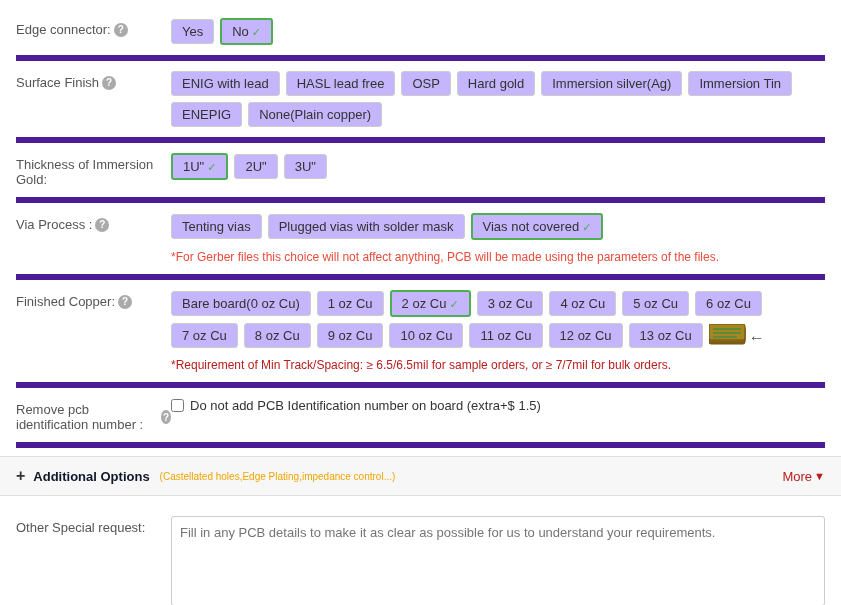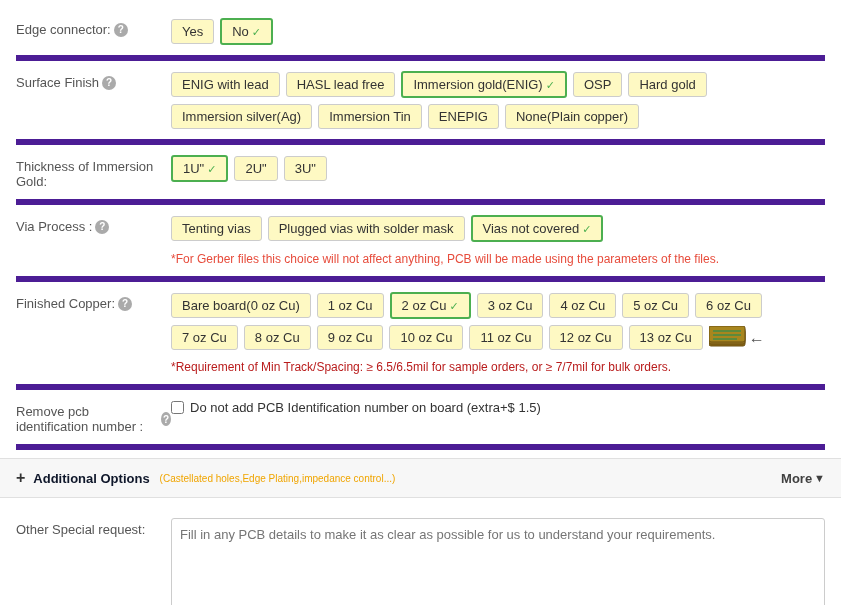--- a/index.html
+++ b/index.html
@@ -47,21 +47,21 @@
       flex: 1;
       display: flex;
       flex-wrap: wrap;
       gap: 6px;
       align-items: center;
     }
     .btn {
       padding: 4px 10px;
       border: 1px solid #ccc;
       border-radius: 3px;
-      background: #fef9c3;
+      background: #c4b5fd;
       cursor: pointer;
       font-size: 13px;
       color: #333;
       white-space: nowrap;
     }
     .btn.selected {
       border: 2px solid #4caf50;
       color: #333;
       position: relative;
     }
@@ -98,29 +98,28 @@
       display: flex;
       align-items: center;
       justify-content: space-between;
     }
     .additional-left {
       display: flex;
       align-items: center;
       gap: 6px;
     }
     .more-btn {
-      color: #404040;
+      color: #b91c1c;
       font-size: 13px;
       cursor: pointer;
       display: flex;
       align-items: center;
       gap: 2px;
       border: none;
       background: none;
-      font-weight: bold;
     }
     .special-request-row {
       display: flex;
       align-items: flex-start;
       padding: 12px 0 8px 0;
     }
     .special-label {
       width: 155px;
       min-width: 155px;
       color: #555;
@@ -162,21 +161,20 @@
   </div>
 
   <div class="row">
     <div class="label-col">
       <span>Surface Finish</span>
       <span class="help-icon">?</span>
     </div>
     <div class="options-col">
       <button class="btn">ENIG with lead</button>
       <button class="btn">HASL lead free</button>
-      <button class="btn selected">Immersion gold(ENIG)</button>
       <button class="btn">OSP</button>
       <button class="btn">Hard gold</button>
       <button class="btn">Immersion silver(Ag)</button>
       <button class="btn">Immersion Tin</button>
       <button class="btn">ENEPIG</button>
       <button class="btn">None(Plain copper)</button>
     </div>
   </div>
 
   <div class="row">

